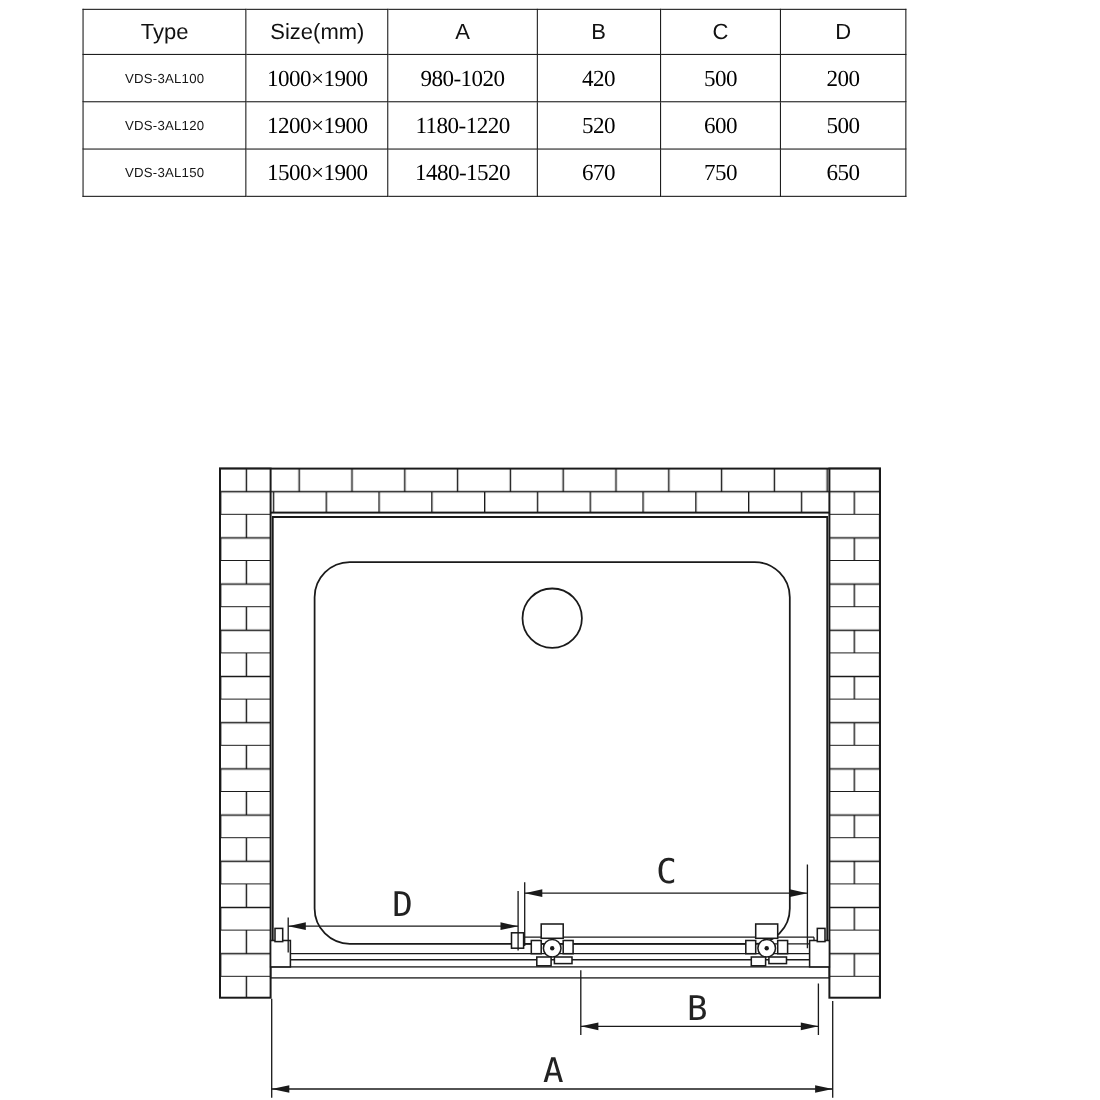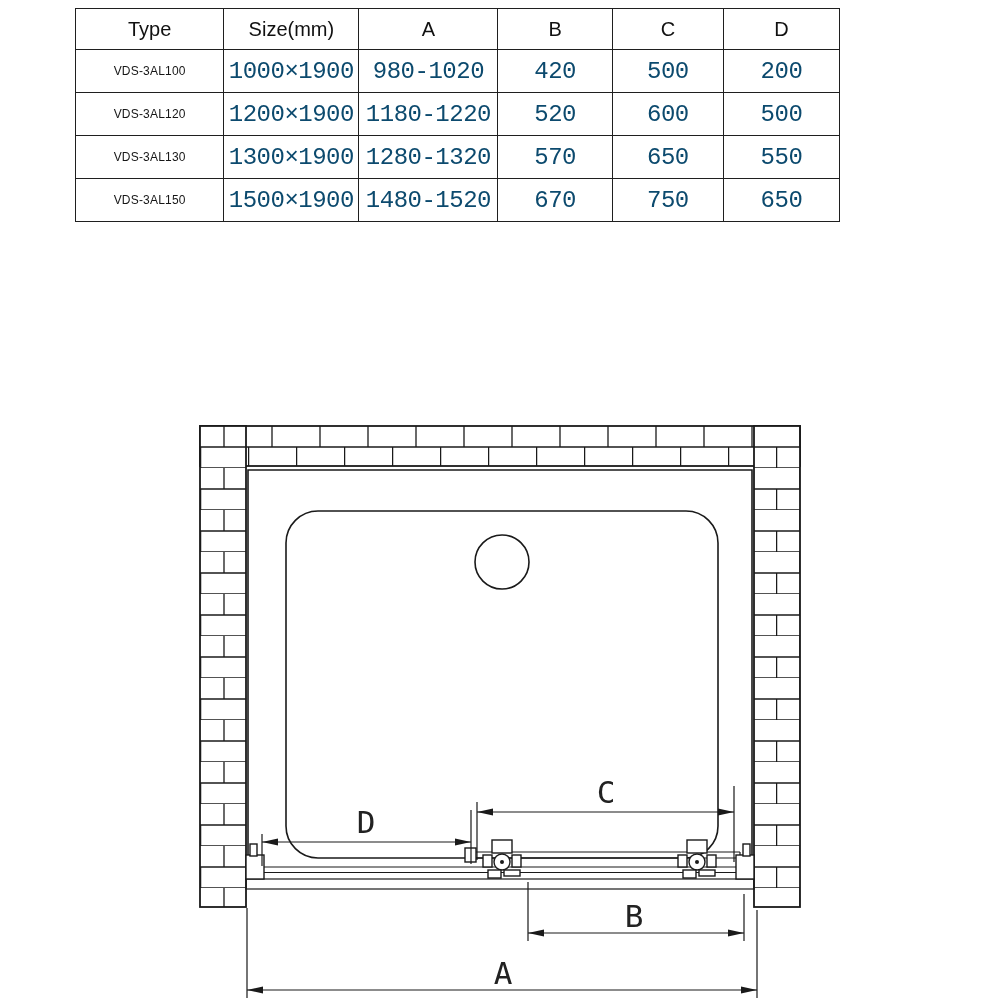--- a/index.html
+++ b/index.html
@@ -1,29 +1,29 @@
 <!DOCTYPE html>
 <html><head>
 <meta charset="utf-8">
 <style>
   html,body{margin:0;padding:0;background:#ffffff;width:1000px;height:1000px;overflow:hidden;
     font-family:"Liberation Sans",sans-serif;}
-  .page{position:relative;width:824px;height:1000px;background:#fff;padding-left:16px;}
+  .page{position:relative;width:824px;height:1000px;background:#fff;}
 
   
   .spec-table-wrap{position:absolute;left:75px;top:8px;}
   table.spec{border-collapse:collapse;table-layout:fixed;}
   table.spec td,table.spec th{border:1.5px solid #1f1f1f;padding:0;text-align:center;vertical-align:middle;overflow:hidden;}
   table.spec th{height:40px;font-size:20px;font-weight:normal;color:#111;
     font-family:"Liberation Sans",sans-serif;}
   table.spec td{height:42px;}
   .c-type{width:171px;} .c-size{width:137px;} .c-a{width:154px;}
   .c-b{width:130px;} .c-c{width:126px;} .c-d{width:132px;}
   td.type-cell{font-family:"Liberation Sans",sans-serif;font-size:12px;color:#161616;letter-spacing:.2px;}
-  td.num-cell{font-family:Liberation Mono, monospace;font-size:24px;color:#0c4a6e;letter-spacing:-.5px;}
+  td.num-cell{font-family:Liberation Serif, serif;font-size:21px;color:#000000;letter-spacing:-.5px;}
 
   
   svg.diagram{position:absolute;left:0;top:0;width:1000px;height:1000px;}
   .ln{stroke:#1a1a1a;fill:none;stroke-width:1.6;}
   .thin{stroke:#1a1a1a;fill:none;stroke-width:1.2;}
   .solid{fill:#1a1a1a;stroke:none;}
   .whitebox{fill:#ffffff;stroke:#1a1a1a;stroke-width:1.4;}
   text.dim{font-family:"DejaVu Sans Mono",monospace;font-size:31px;fill:#222;text-anchor:middle;}
 </style>
 </head>
@@ -60,28 +60,20 @@
           <td class="num-cell">500</td>
           <td class="num-cell">200</td>
         </tr>
         <tr>
           <td class="type-cell">VDS-3AL120</td>
           <td class="num-cell">1200×1900</td>
           <td class="num-cell">1180-1220</td>
           <td class="num-cell">520</td>
           <td class="num-cell">600</td>
           <td class="num-cell">500</td>
-        </tr>
-        <tr>
-          <td class="type-cell">VDS-3AL130</td>
-          <td class="num-cell">1300×1900</td>
-          <td class="num-cell">1280-1320</td>
-          <td class="num-cell">570</td>
-          <td class="num-cell">650</td>
-          <td class="num-cell">550</td>
         </tr>
         <tr>
           <td class="type-cell">VDS-3AL150</td>
           <td class="num-cell">1500×1900</td>
           <td class="num-cell">1480-1520</td>
           <td class="num-cell">670</td>
           <td class="num-cell">750</td>
           <td class="num-cell">650</td>
         </tr>
       </tbody>

